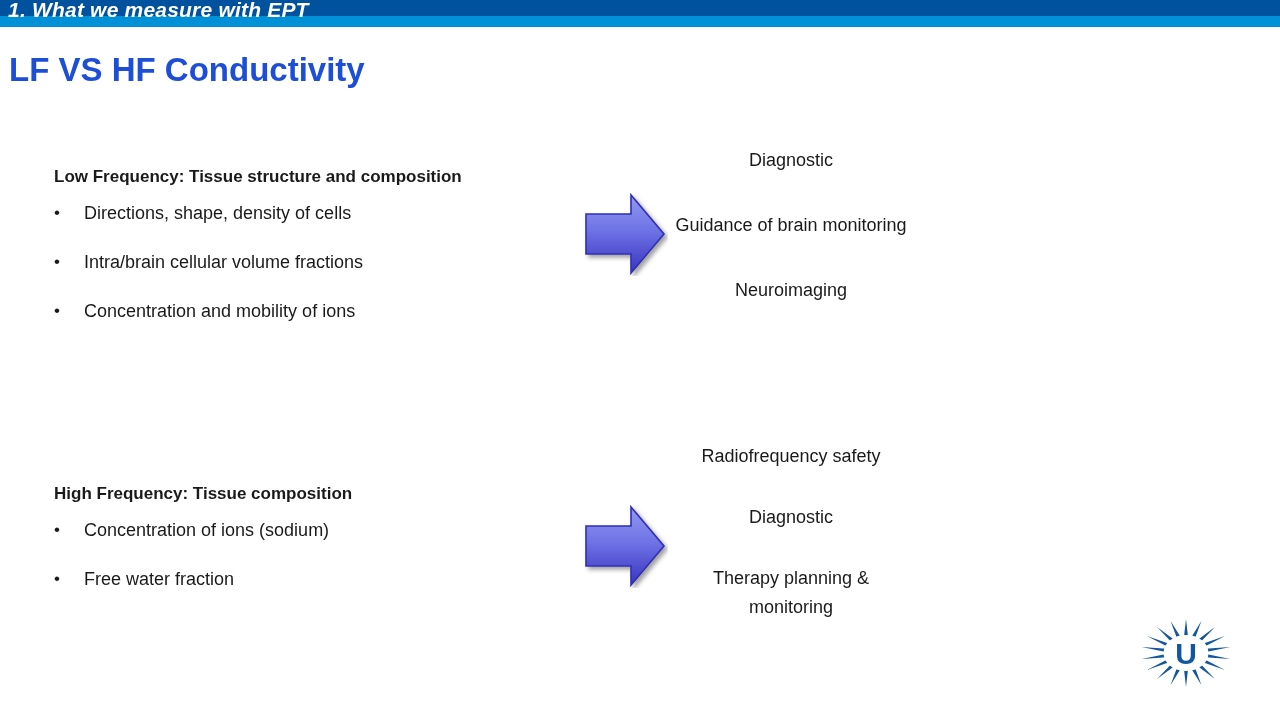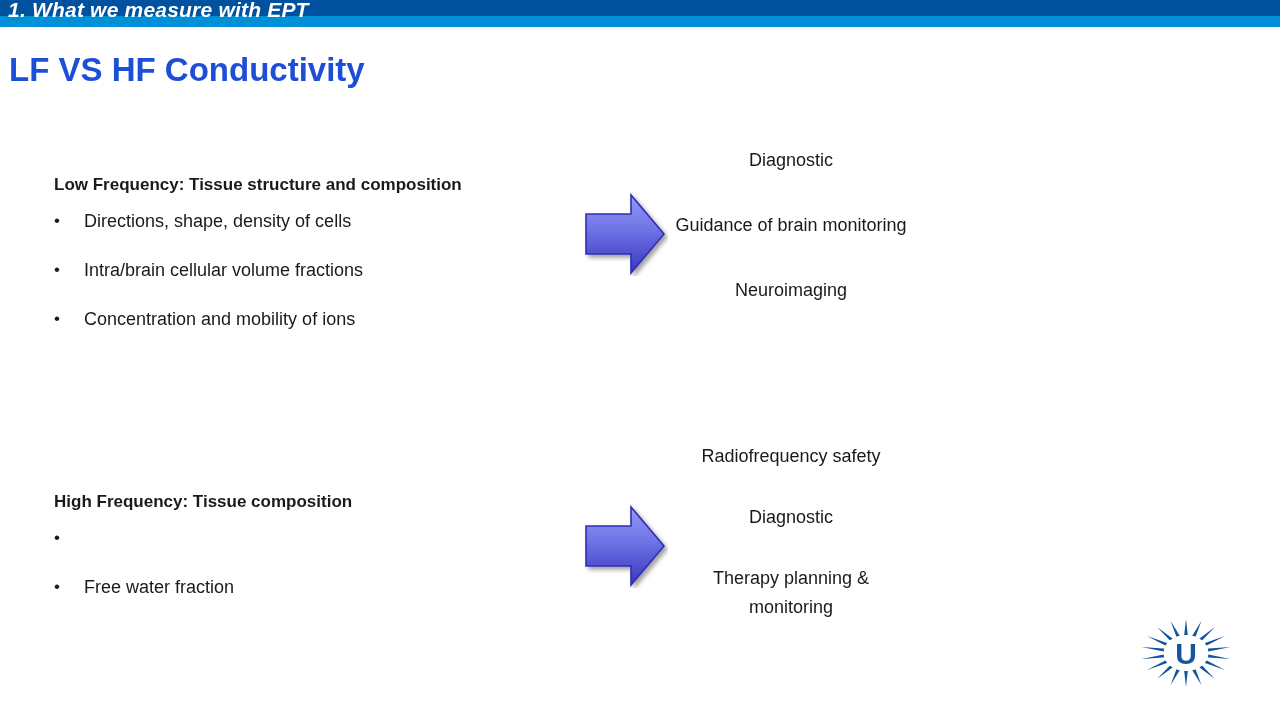--- a/index.html
+++ b/index.html
@@ -59,21 +59,21 @@
   
   .lf-block { position: absolute; left: 54px; }
   #lf-block { top: 159px; width: 520px; }
   #hf-block { top: 476px; width: 520px; }
 
   .block-heading {
     font-size: 17px;
     font-weight: bold;
     color: #1a1a1a;
     white-space: nowrap;
-    margin: 16px 0 14px 0;
+    margin: 8px 0 14px 0;
   }
   .bullet-row {
     display: flex;
     align-items: flex-start;
     margin: 0 0 25px 0;
   }
   .bullet-dot {
     width: 30px;
     flex: 0 0 30px;
     font-size: 17px;
@@ -149,20 +149,21 @@
     <span class="bullet-dot">•</span>
     <span class="bullet-text">Concentration and mobility of ions</span>
   </div>
 </div>
 
 <div id="hf-block" class="lf-block">
   <div class="block-heading">High Frequency:  Tissue composition</div>
 
   <div class="bullet-row">
     <span class="bullet-dot">•</span>
+    <span class="bullet-text">Concentration of ions (sodium)</span>
   </div>
   <div class="bullet-row">
     <span class="bullet-dot">•</span>
     <span class="bullet-text">Free water fraction</span>
   </div>
 </div>
 
 <svg id="arrow-top" class="flow-arrow" viewBox="0 0 86 84">
   <defs>
     <linearGradient id="arrowGradTop" x1="0" y1="0" x2="0" y2="1">

